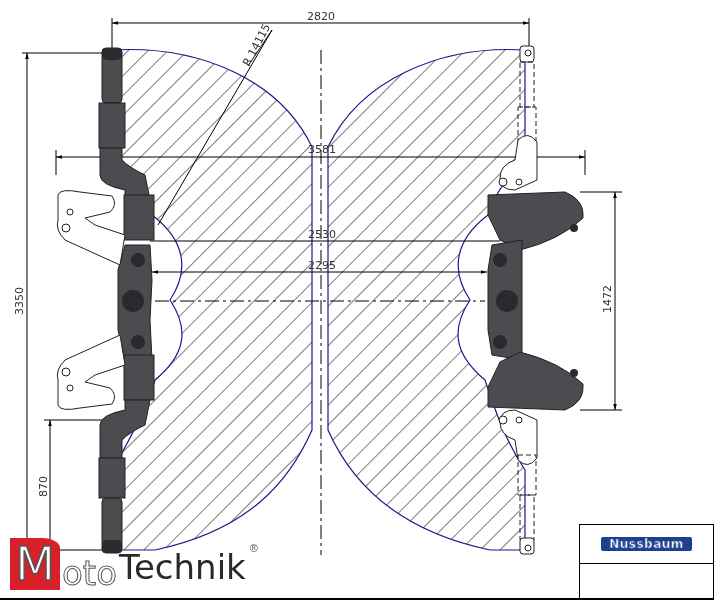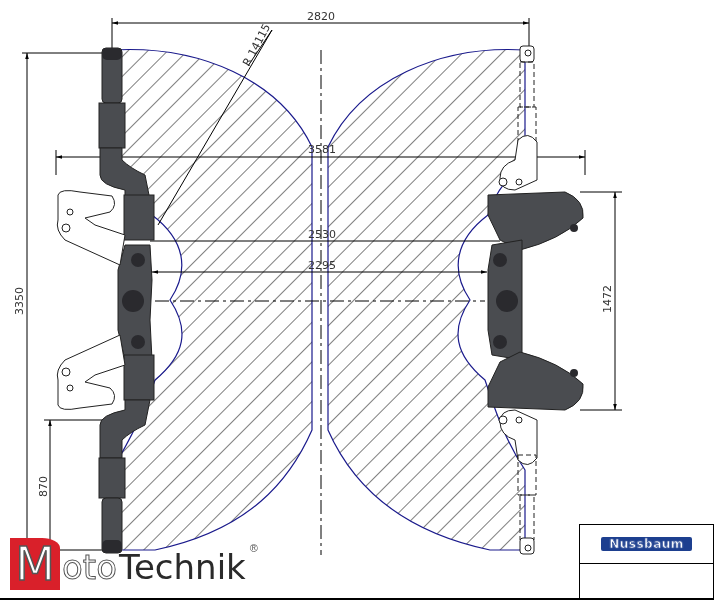--- a/index.html
+++ b/index.html
@@ -14,21 +14,21 @@
     .dashed { stroke: #222; stroke-width: 1; stroke-dasharray: 5 3; fill: none; }
 
     .title-block { position: absolute; left: 579px; top: 524px; width: 133px; height: 74px; border: 1px solid #000; border-bottom: none; background: #fff; }
     .tb-logo { height: 38px; border-bottom: 1px solid #000; display: flex; align-items: center; justify-content: center; }
     .tb-logo span { font-family: "DejaVu Sans", sans-serif; font-weight: bold; font-size: 12px; color: #ffffff; background: #1d3f8f; padding: 0 8px; border-radius: 2px; letter-spacing: 0.5px; -webkit-text-stroke: 0.6px #1d3f8f; text-shadow: 0 0 1px #fff; }
     .tb-model { height: 35px; display: flex; align-items: center; justify-content: center; font-family: "Liberation Serif", serif; font-size: 12px; color: #222; }
 
     .moto-logo { position: absolute; left: 10px; top: 538px; height: 52px; display: flex; align-items: flex-end; }
     .moto-m { position: relative; width: 50px; height: 52px; background: #d9202a; border-top-right-radius: 18px 10px; display: flex; align-items: center; justify-content: center; }
     .moto-m span { font-family: "DejaVu Sans", sans-serif; font-size: 46px; color: #fff; -webkit-text-stroke: 1.5px #555; line-height: 1; }
-    .moto-rest { font-family: "DejaVu Sans", sans-serif; font-size: 34px; line-height: 1; margin-left: 2px; margin-bottom: 6px; color: #fff; -webkit-text-stroke: 1px #555; }
+    .moto-rest { font-family: "DejaVu Sans", sans-serif; font-size: 34px; line-height: 1; margin-left: 2px; color: #fff; -webkit-text-stroke: 1px #555; }
     .moto-t { font-family: "DejaVu Sans", sans-serif; font-size: 34px; line-height: 1; margin-bottom: 6px; color: #2a2a2a; margin-left: 2px; }
     .moto-reg { font-size: 11px; color: #555; align-self: flex-start; margin-left: 4px; margin-top: 4px; }
     .bottom-rule { position: absolute; left: 0; top: 598px; width: 714px; height: 2px; background: #000; }
   </style>
 </head>
 <body>
 
 <svg id="drawing" viewBox="0 0 714 600" xmlns="http://www.w3.org/2000/svg">
   <defs>
     <pattern id="hatch" patternUnits="userSpaceOnUse" width="14" height="14" patternTransform="rotate(45)">

